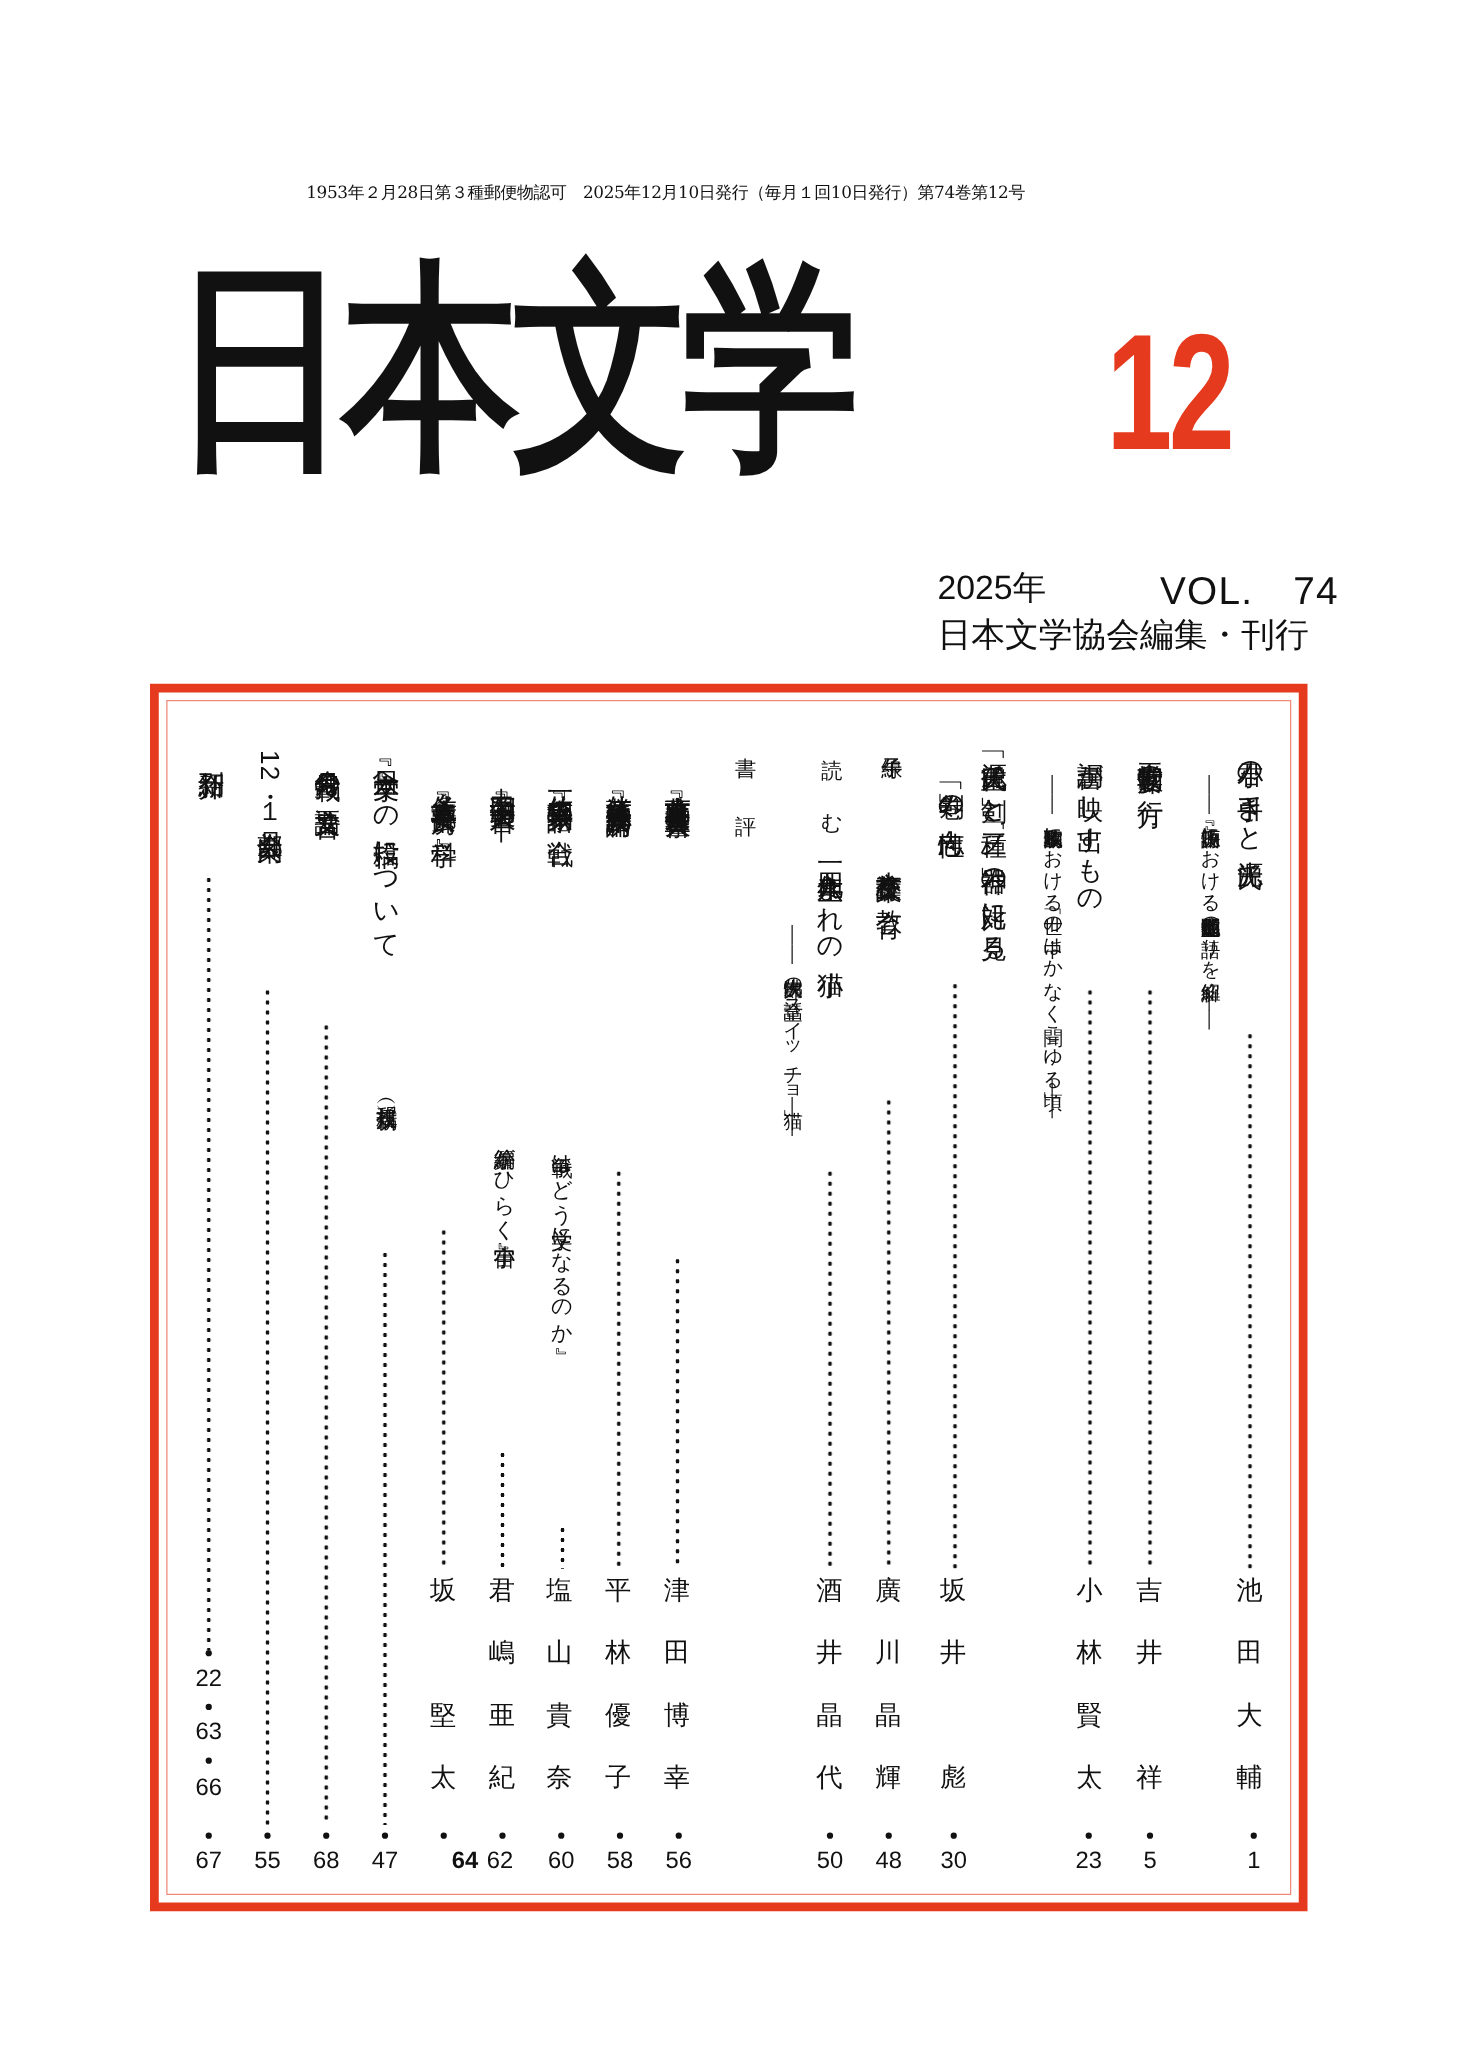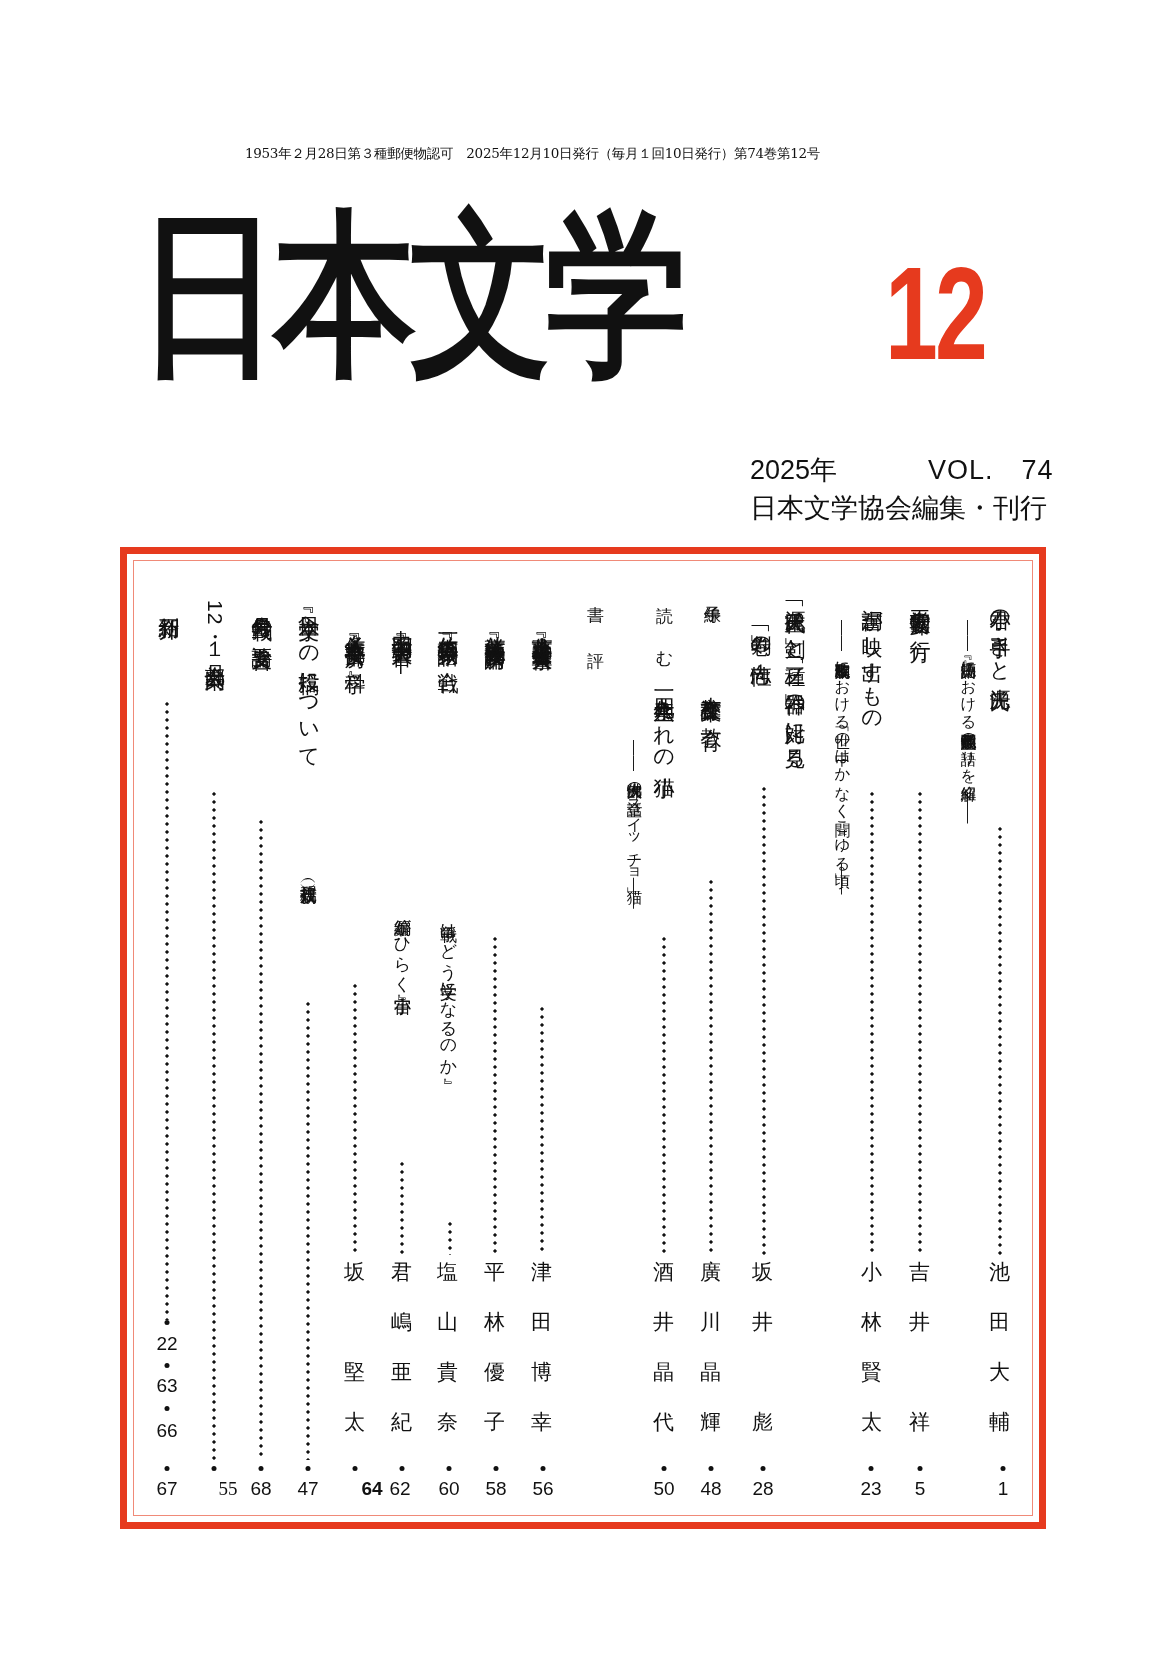--- a/index.html
+++ b/index.html
@@ -1,21 +1,21 @@
 <!DOCTYPE html>
 <html><head>
 <meta charset="utf-8">
 <style>
   html,body{margin:0;padding:0;background:#fff;}
   body{width:1167px;height:1654px;position:relative;overflow:hidden;font-family:"DejaVu Serif",serif;color:#111;}
   .postal{position:absolute;left:245px;top:145px;font-size:13.5px;letter-spacing:-0.3px;white-space:nowrap;font-family:"DejaVu Serif",serif;}
   .title{position:absolute;left:138px;top:205px;font-size:142px;font-weight:bold;letter-spacing:-6px;line-height:1;font-family:"DejaVu Serif",serif;white-space:nowrap;transform:scaleY(1.25);transform-origin:top left;}
   .issue-no{position:absolute;left:885px;top:248px;font-size:132px;font-weight:bold;color:#e63a1e;font-family:"Liberation Sans",sans-serif;line-height:1;transform:scaleX(0.72);transform-origin:top left;letter-spacing:-4px;}
   .year{position:absolute;left:750px;top:452px;font-size:27px;font-family:"Liberation Sans",sans-serif;white-space:nowrap;}
-  .vol{position:absolute;left:928px;top:452px;font-size:27px;font-family:"Liberation Sans",sans-serif;white-space:nowrap;letter-spacing:1px;}
+  .vol{position:absolute;left:928px;top:452px;font-size:31px;font-family:"Liberation Sans",sans-serif;white-space:nowrap;letter-spacing:1px;}
   .publisher{position:absolute;left:750px;top:490px;font-size:27px;font-family:"Liberation Sans",sans-serif;white-space:nowrap;}
   .frame{position:absolute;left:120px;top:547px;width:912px;height:968px;border:7px solid #e63a1e;}
   .frame-inner{position:absolute;left:6px;top:6px;right:6px;bottom:6px;border:1.5px solid #f08a78;}
   .col{position:absolute;top:593px;writing-mode:vertical-rl;font-family:"DejaVu Sans",sans-serif;font-size:21px;line-height:1;white-space:nowrap;letter-spacing:1px;}
   .sub{position:absolute;writing-mode:vertical-rl;font-family:"DejaVu Serif",serif;font-size:15.5px;line-height:1;white-space:nowrap;}
   .lead{position:absolute;width:4px;background-image:radial-gradient(circle,#111 1.5px,transparent 1.7px);background-size:4px 8px;background-repeat:repeat-y;}
   .author{position:absolute;top:1262px;font-family:"DejaVu Serif",serif;font-size:21px;line-height:1;display:flex;flex-direction:column;align-items:center;}
   .author span{height:50px;display:block;}
   .pg{position:absolute;top:1478px;font-family:"Liberation Sans",sans-serif;font-size:19px;transform:translateX(-50%);}
   .dot{position:absolute;width:5px;height:5px;border-radius:50%;background:#111;transform:translateX(-50%);}
@@ -174,26 +174,26 @@
 <div class="dot" style="left:496px;top:1466px;"></div>
 <div class="dot" style="left:543px;top:1466px;"></div>
 <div class="dot" style="left:664px;top:1466px;"></div>
 <div class="dot" style="left:711px;top:1466px;"></div>
 <div class="dot" style="left:763px;top:1466px;"></div>
 <div class="dot" style="left:871px;top:1466px;"></div>
 <div class="dot" style="left:920px;top:1466px;"></div>
 <div class="dot" style="left:1003px;top:1466px;"></div>
 
 <div class="pg" style="left:167px;">67</div>
-<div class="pg" style="left:228px;font-family:Liberation Serif, serif;">55</div>
+<div class="pg" style="left:214px;">55</div>
 <div class="pg" style="left:261px;">68</div>
 <div class="pg" style="left:308px;">47</div>
 <div class="pg" style="left:372px;font-weight:bold;">64</div>
 <div class="pg" style="left:400px;">62</div>
 <div class="pg" style="left:449px;text-align:center;">60</div>
 <div class="pg" style="left:496px;">58</div>
 <div class="pg" style="left:543px;">56</div>
 <div class="pg" style="left:664px;">50</div>
 <div class="pg" style="left:711px;">48</div>
-<div class="pg" style="left:763px;">28</div>
+<div class="pg" style="left:763px;">30</div>
 <div class="pg" style="left:871px;">23</div>
 <div class="pg" style="left:920px;">5</div>
 <div class="pg" style="left:1003px;">1</div>
 
 </body></html>

